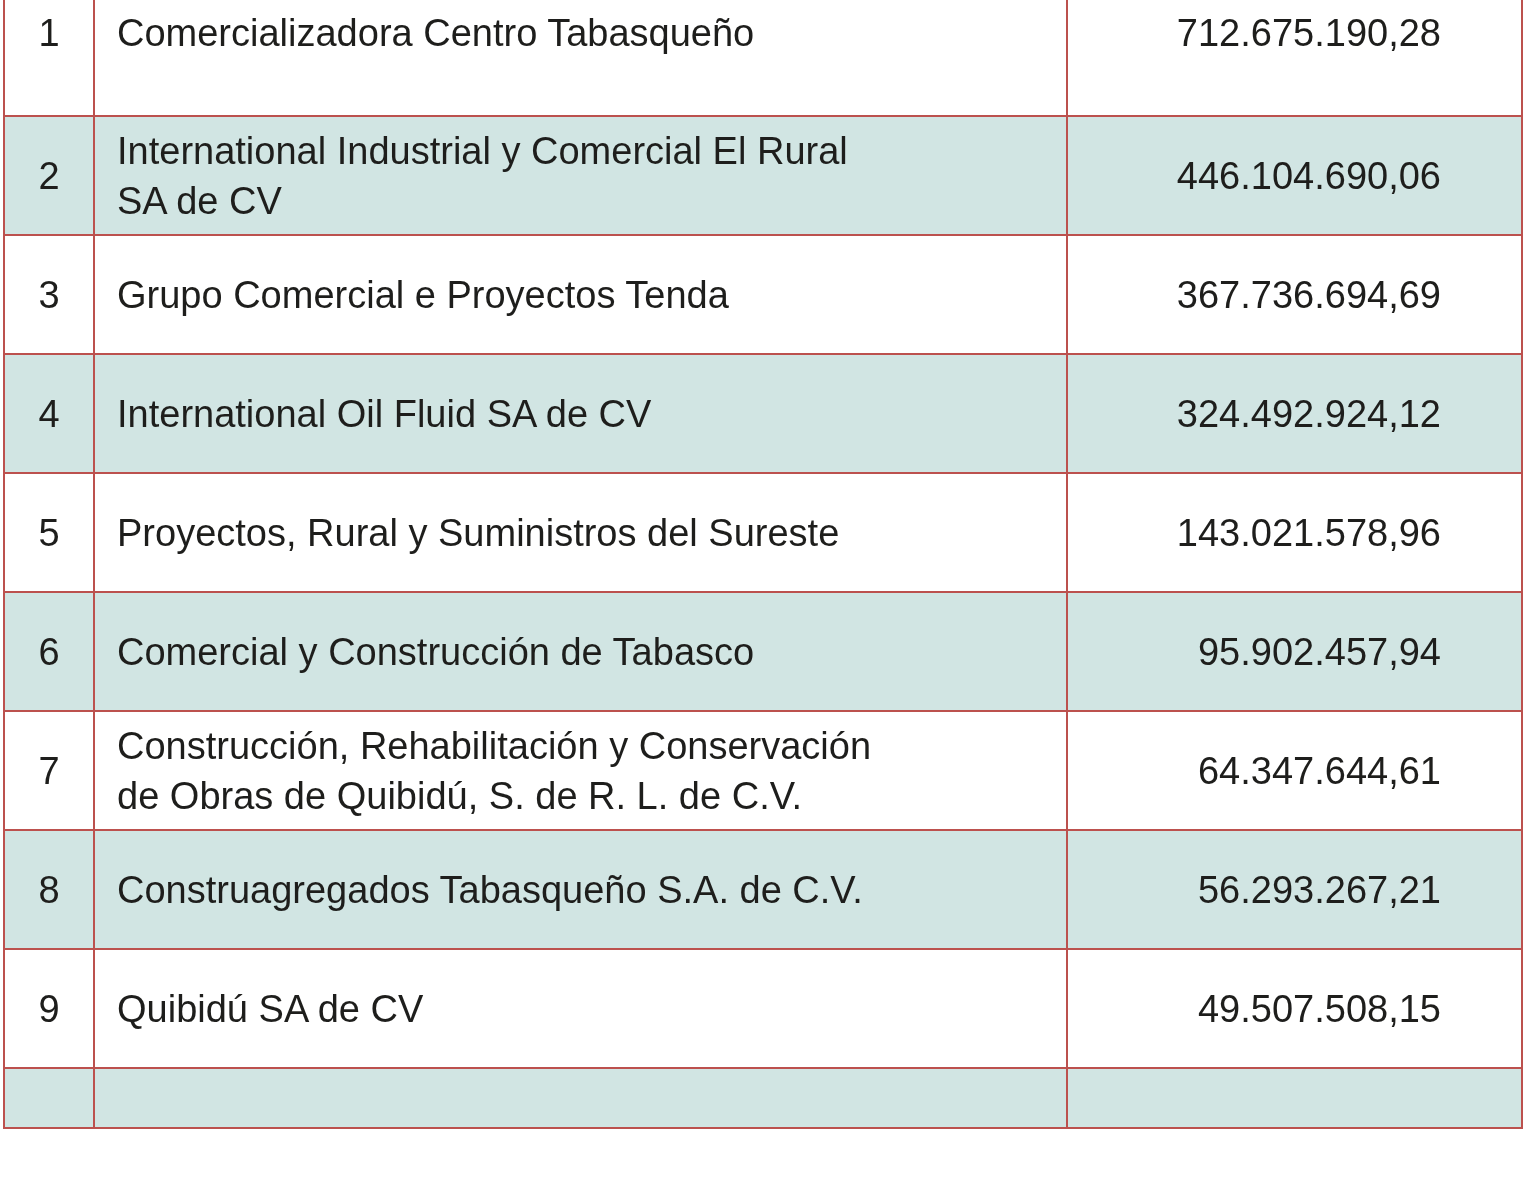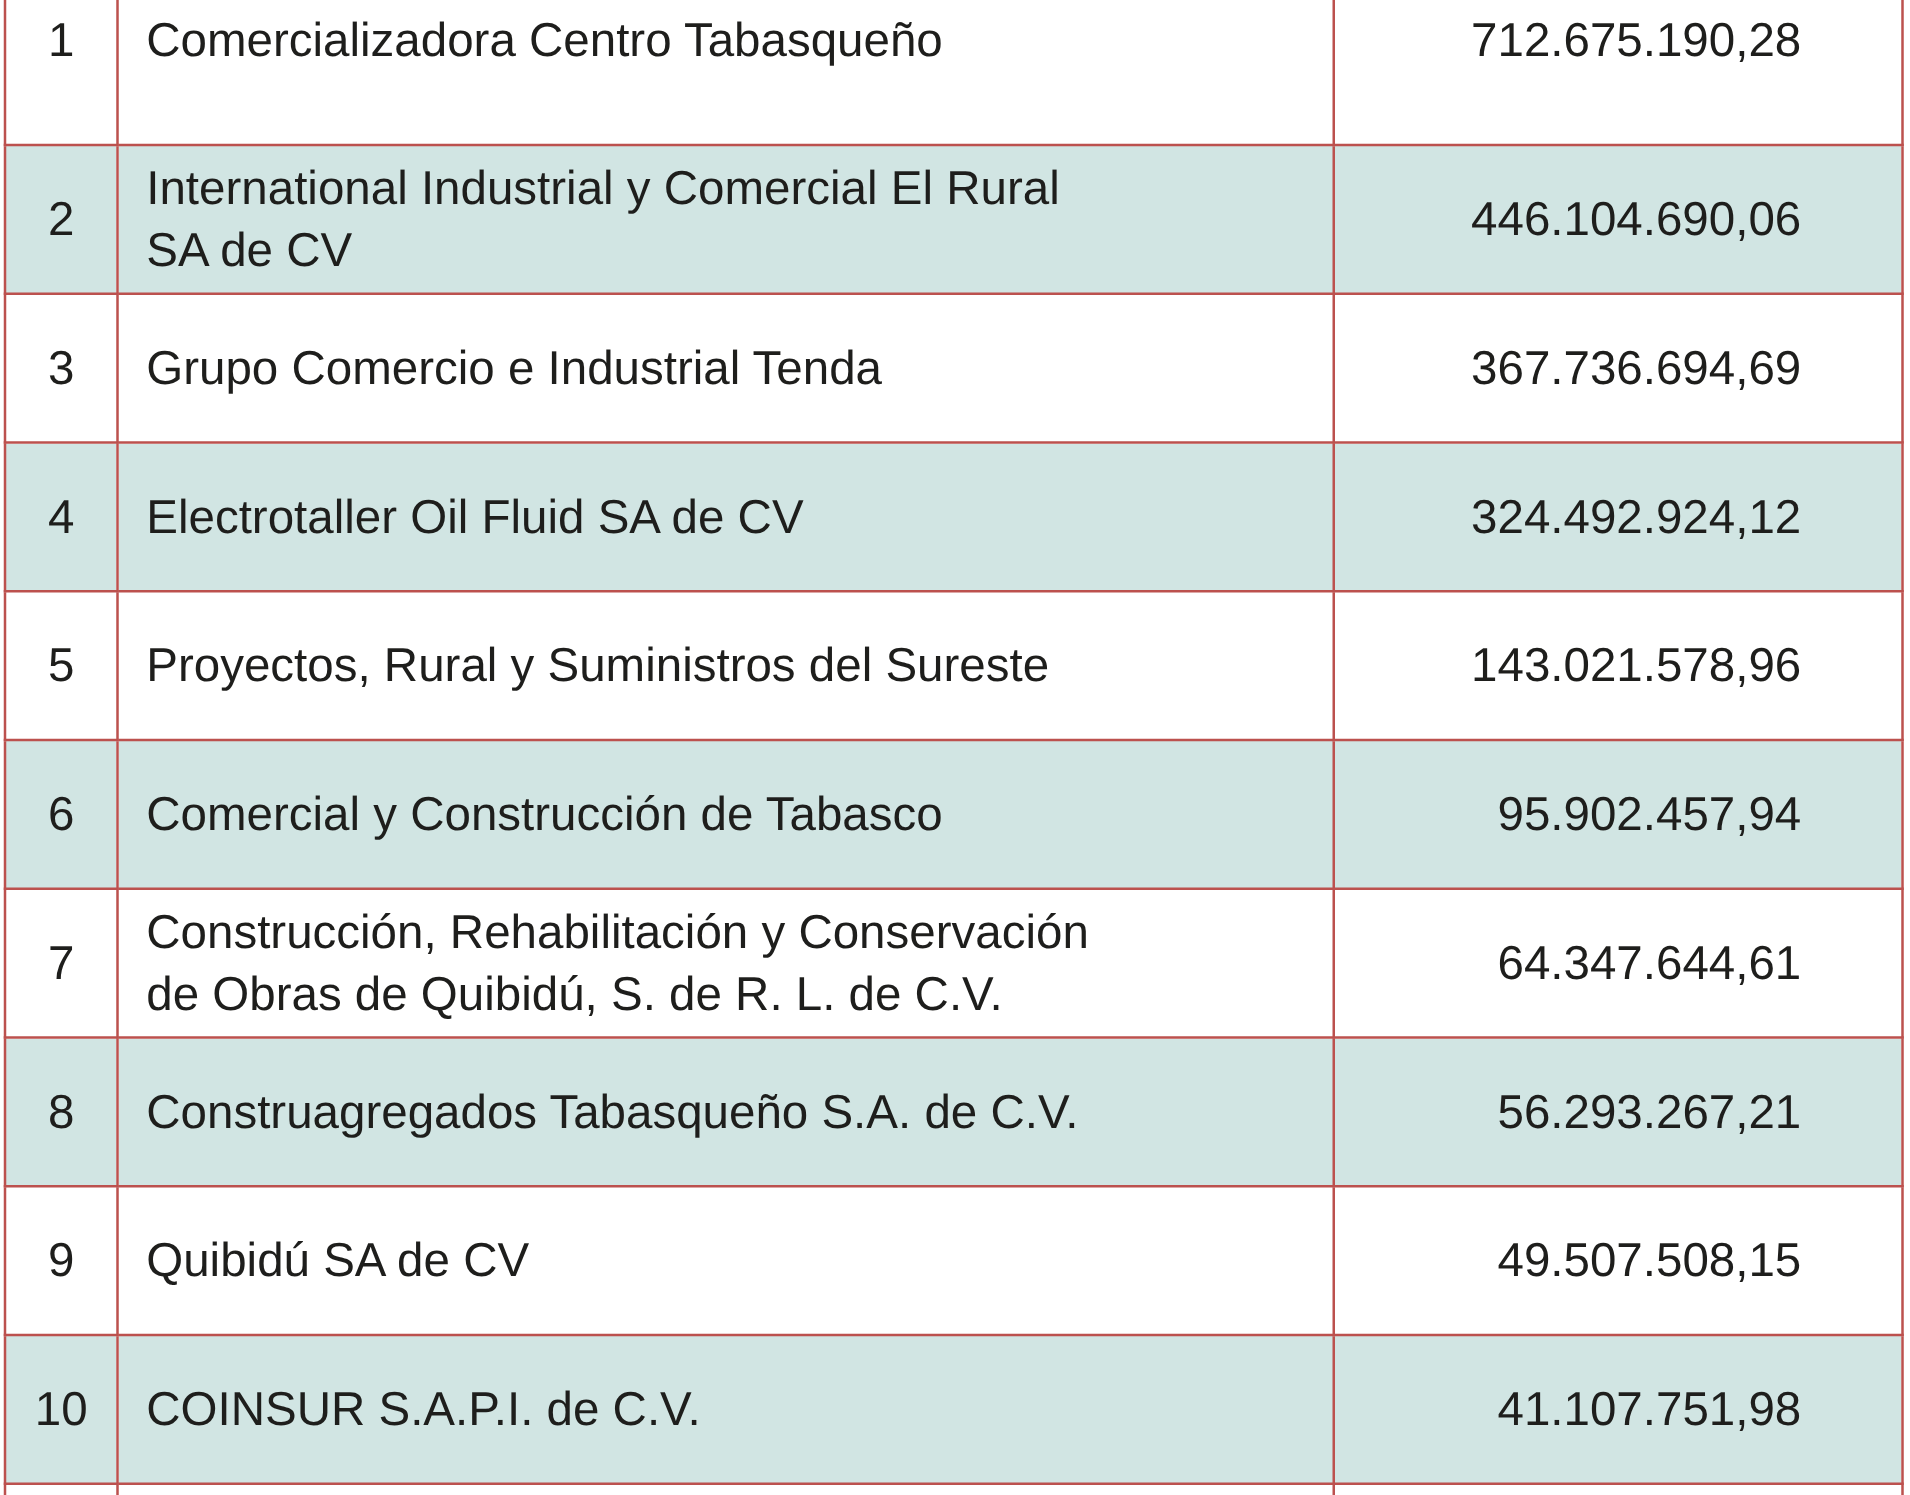--- a/index.html
+++ b/index.html
@@ -76,29 +76,29 @@
         <td class="c-company">
           <div>International Industrial y Comercial El Rural</div>
           <div>SA de CV</div>
         </td>
         <td class="c-amount">446.104.690,06</td>
       </tr>
 
       <tr>
         <td class="c-rank">3</td>
         <td class="c-company">
-          <div>Grupo Comercio e Industrial Tenda</div>
+          <div>Grupo Comercial e Proyectos Tenda</div>
         </td>
         <td class="c-amount">367.736.694,69</td>
       </tr>
 
       <tr>
         <td class="c-rank">4</td>
         <td class="c-company">
-          <div>Electrotaller Oil Fluid SA de CV</div>
+          <div>International Oil Fluid SA de CV</div>
         </td>
         <td class="c-amount">324.492.924,12</td>
       </tr>
 
       <tr>
         <td class="c-rank">5</td>
         <td class="c-company">
           <div>Proyectos, Rural y Suministros del Sureste</div>
         </td>
         <td class="c-amount">143.021.578,96</td>
@@ -130,27 +130,20 @@
       </tr>
 
       <tr>
         <td class="c-rank">9</td>
         <td class="c-company">
           <div>Quibidú SA de CV</div>
         </td>
         <td class="c-amount">49.507.508,15</td>
       </tr>
 
-      <tr>
-        <td class="c-rank">10</td>
-        <td class="c-company">
-          <div>COINSUR S.A.P.I. de C.V.</div>
-        </td>
-        <td class="c-amount">41.107.751,98</td>
-      </tr>
 
       <tr class="partial">
         <td class="c-rank"></td>
         <td class="c-company"></td>
         <td class="c-amount"></td>
       </tr>
 
     </tbody>
   </table>
 </div>

